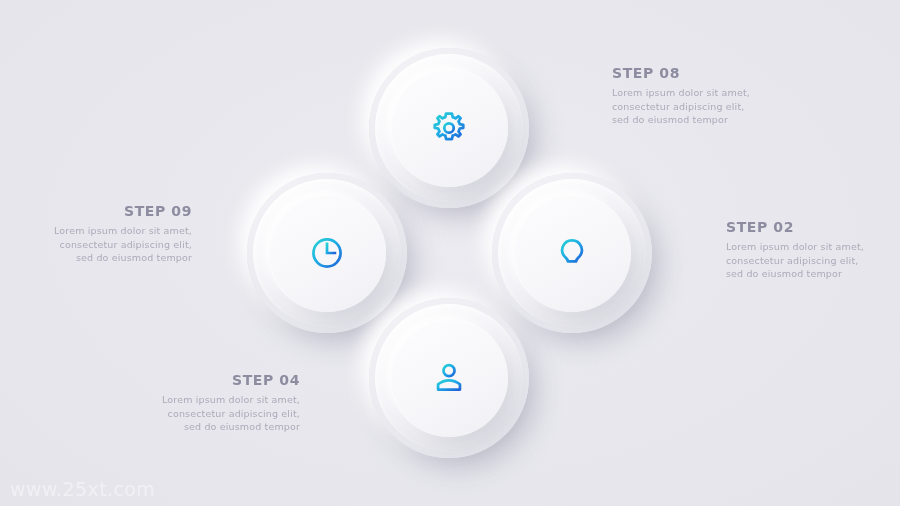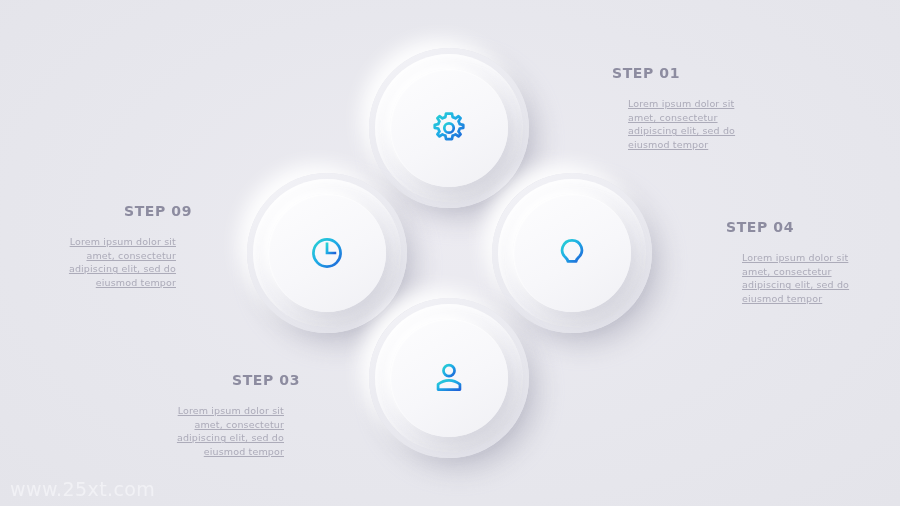--- a/index.html
+++ b/index.html
@@ -91,23 +91,22 @@
     font-weight: bold;
     letter-spacing: 0.6px;
     color: #8d8ca0;
     margin: 0 0 5px 0;
     line-height: 1.1;
   }
   .step-desc {
     font-size: 9.5px;
     line-height: 1.42;
     color: #acabb9;
-    margin: 16px;
+    margin: 0;
     letter-spacing: 0.15px;
-    text-decoration: underline;
   }
   .align-right { text-align: right; }
   .align-left  { text-align: left; }
 
   #text-01 { left:  42px; top: 204px; }
   #text-02 { left: 150px; top: 373px; }
   #text-03 { left: 612px; top:  66px; }
   #text-04 { left: 726px; top: 220px; }
 
   
@@ -198,29 +197,29 @@
       </span>
     </div>
   </div>
 
   <div class="step-block align-right" id="text-01">
     <p class="step-title">STEP 09</p>
     <p class="step-desc">Lorem ipsum dolor sit amet, consectetur adipiscing elit, sed do eiusmod tempor</p>
   </div>
 
   <div class="step-block align-right" id="text-02">
-    <p class="step-title">STEP 03</p>
+    <p class="step-title">STEP 04</p>
     <p class="step-desc">Lorem ipsum dolor sit amet, consectetur adipiscing elit, sed do eiusmod tempor</p>
   </div>
 
   <div class="step-block align-left" id="text-03">
-    <p class="step-title">STEP 01</p>
+    <p class="step-title">STEP 08</p>
     <p class="step-desc">Lorem ipsum dolor sit amet, consectetur adipiscing elit, sed do eiusmod tempor</p>
   </div>
 
   <div class="step-block align-left" id="text-04">
-    <p class="step-title">STEP 04</p>
+    <p class="step-title">STEP 02</p>
     <p class="step-desc">Lorem ipsum dolor sit amet, consectetur adipiscing elit, sed do eiusmod tempor</p>
   </div>
 
   <div id="watermark">www.25xt.com</div>
 
 </div>
 
 </body></html>

